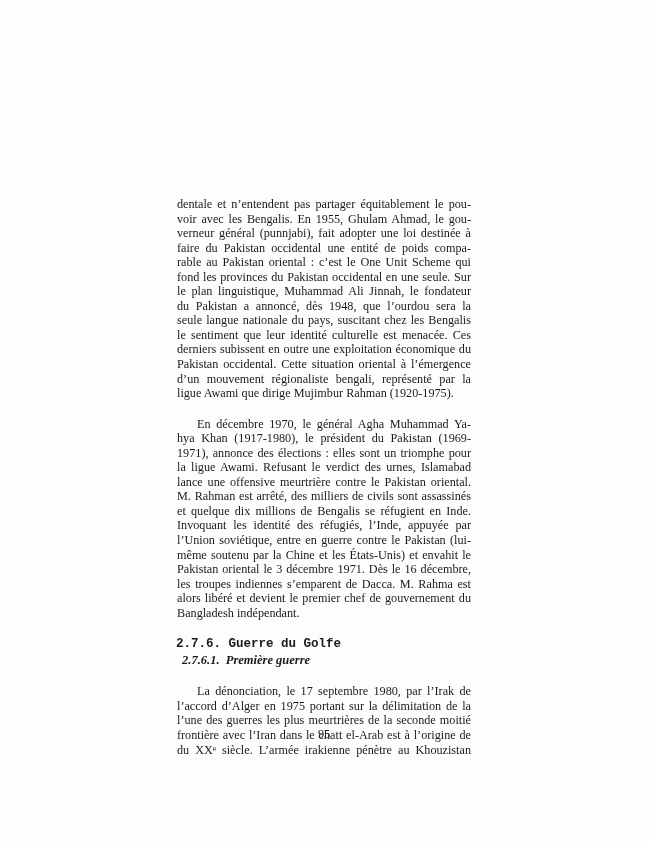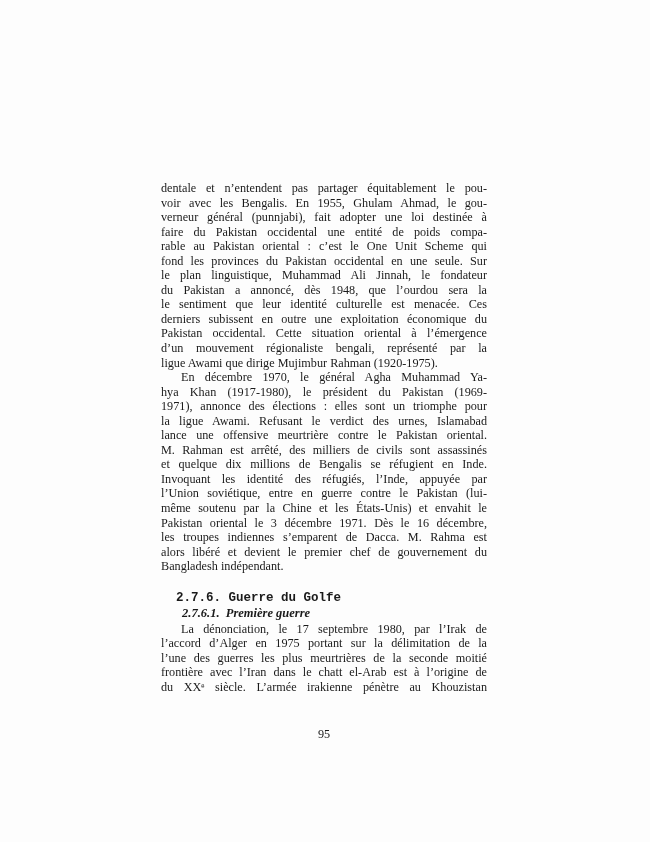--- a/index.html
+++ b/index.html
@@ -17,21 +17,21 @@
     color: #1a1a1a;
   }
   .text-block {
     position: absolute;
     left: 161px;
     top: 181px;
     width: 326px;
     font-size: 12.2px;
     line-height: 14.55px;
   }
-  .paragraph { margin: 0; }
+  .paragraph { margin: 16px; }
   .line {
     height: 14.55px;
     overflow: hidden;
     text-align: justify;
     text-align-last: justify;
     text-justify: inter-word;
   }
   .line.indent { text-indent: 20px; }
   .line.para-end { text-align-last: left; }
   .heading {
@@ -66,20 +66,21 @@
   <div class="text-block" id="content-root">
       <div class="paragraph">
         <div class="line">dentale et n’entendent pas partager équitablement le pou-</div>
         <div class="line">voir avec les Bengalis. En 1955, Ghulam Ahmad, le gou-</div>
         <div class="line">verneur général (punnjabi), fait adopter une loi destinée à</div>
         <div class="line">faire du Pakistan occidental une entité de poids compa-</div>
         <div class="line">rable au Pakistan oriental : c’est le One Unit Scheme qui</div>
         <div class="line">fond les provinces du Pakistan occidental en une seule. Sur</div>
         <div class="line">le plan linguistique, Muhammad Ali Jinnah, le fondateur</div>
         <div class="line">du Pakistan a annoncé, dès 1948, que l’ourdou sera la</div>
+        <div class="line">seule langue nationale du pays, suscitant chez les Bengalis</div>
         <div class="line">le sentiment que leur identité culturelle est menacée. Ces</div>
         <div class="line">derniers subissent en outre une exploitation économique du</div>
         <div class="line">Pakistan occidental. Cette situation oriental à l’émergence</div>
         <div class="line">d’un mouvement régionaliste bengali, représenté par la</div>
         <div class="line para-end">ligue Awami que dirige Mujimbur Rahman (1920-1975).</div>
       </div>
       <div class="paragraph">
         <div class="line indent">En décembre 1970, le général Agha Muhammad Ya-</div>
         <div class="line">hya Khan (1917-1980), le président du Pakistan (1969-</div>
         <div class="line">1971), annonce des élections : elles sont un triomphe pour</div>

